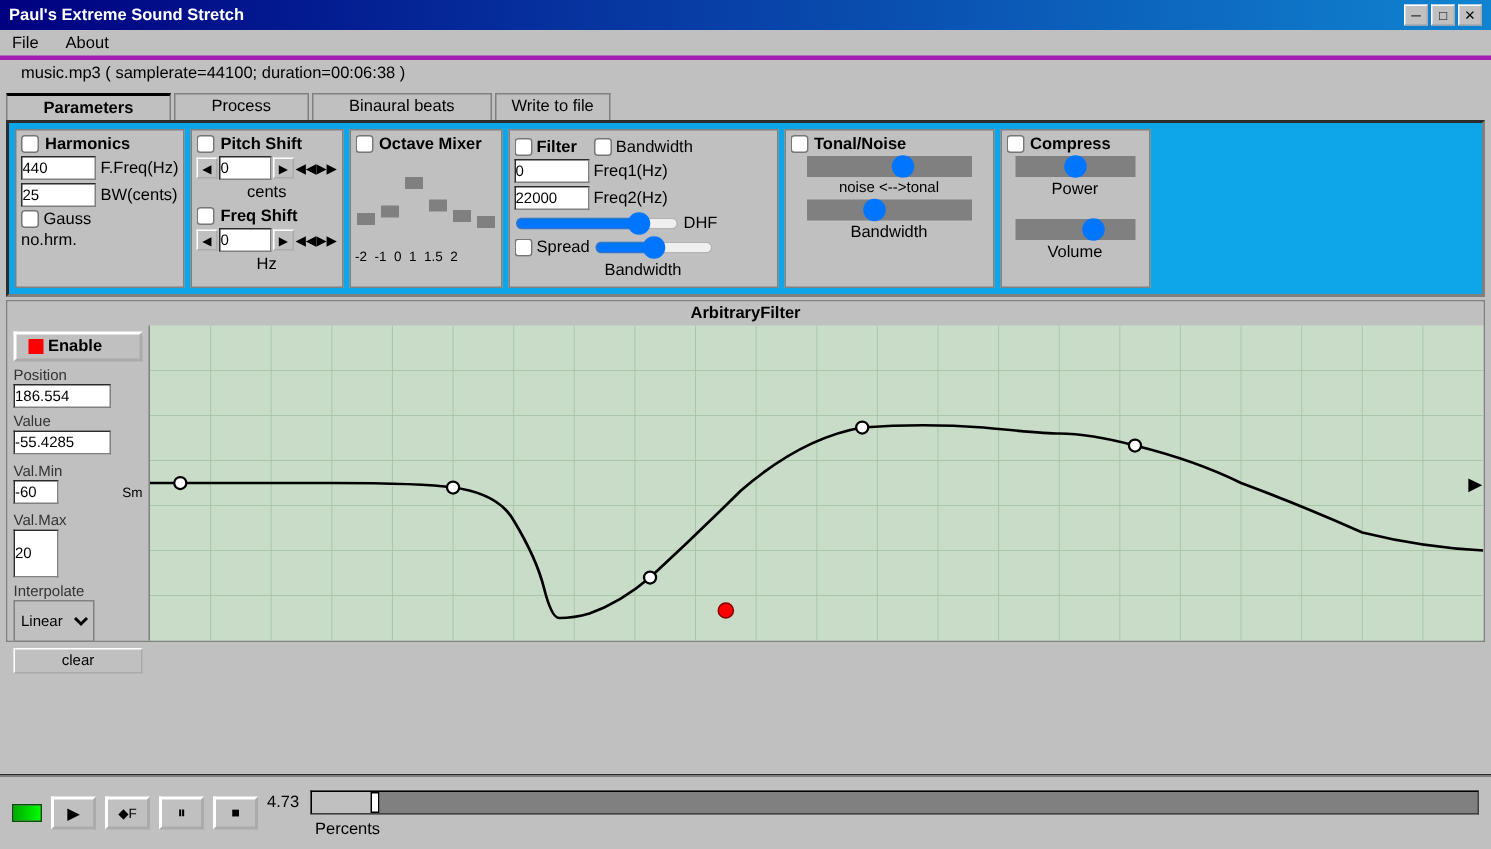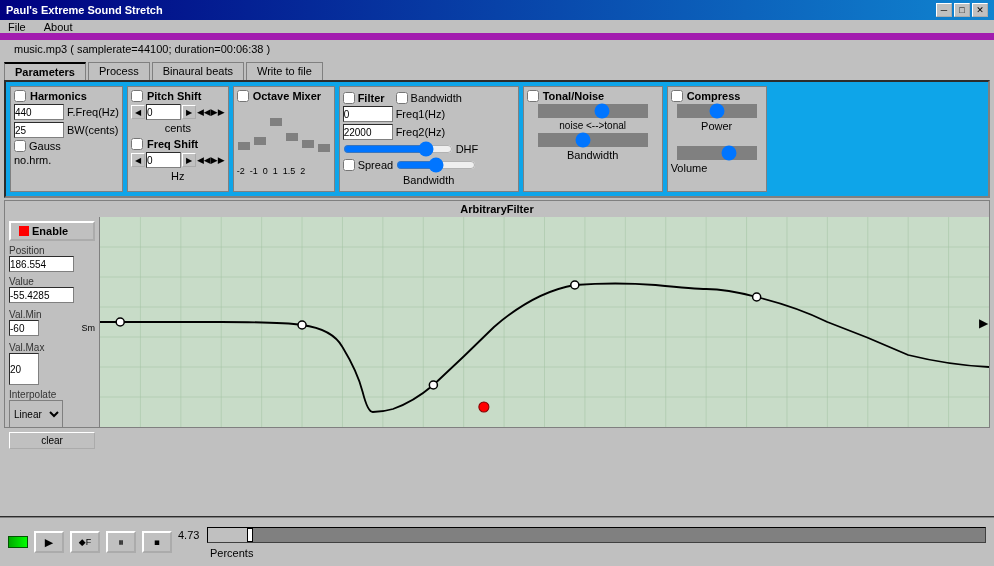--- a/index.html
+++ b/index.html
@@ -28,39 +28,39 @@
       border: 1px outset #fff;
       font-size: 9px;
       cursor: pointer;
       display: flex; align-items: center; justify-content: center;
     }
     .menu-bar {
       background: #c0c0c0;
       padding: 2px 4px;
       display: flex;
       gap: 10px;
-      border-bottom: 7px solid #a21caf;
+      border-bottom: 3px solid #a21caf;
       height: 20px;
       align-items: center;
     }
     .menu-item { font-size: 11px; cursor: pointer; padding: 1px 4px; }
     .file-info {
       padding: 3px 14px;
       font-size: 11px;
       background: #c0c0c0;
       height: 20px;
     }
     .tabs-bar {
       display: flex;
       padding: 2px 4px 0;
       background: #c0c0c0;
       gap: 2px;
     }
     .tab {
-      padding: 2px 10px;
+      padding: 2px 24px;
       border: 1px solid #808080;
       border-bottom: none;
       background: #c0c0c0;
       cursor: pointer;
       font-size: 11px;
     }
     .tab.active {
       background: #c0c0c0;
       font-weight: bold;
       border-top: 2px solid #000;
@@ -464,21 +464,21 @@
     <div class="row" style="justify-content:center; margin-bottom:2px;">
       <input type="range" class="compress-slider" min="0" max="100" value="50" style="">
     </div>
     <div class="row" style="justify-content:center;">
       <span>Power</span>
     </div>
     <div style="height:10px;"></div>
     <div class="row" style="justify-content:center; margin-bottom:2px;">
       <input type="range" class="volume-slider" min="0" max="100" value="70" style="">
     </div>
-    <div class="row" style="">
+    <div class="row" style="justify-content:center;">
       <span>Volume</span>
     </div>
   </div>
 
 </div>
 
 <div style="margin: 2px 4px 0 4px; background:#c0c0c0; border:1px solid #808080;">
   <div class="arb-title">ArbitraryFilter</div>
   <div class="arb-controls">
 

